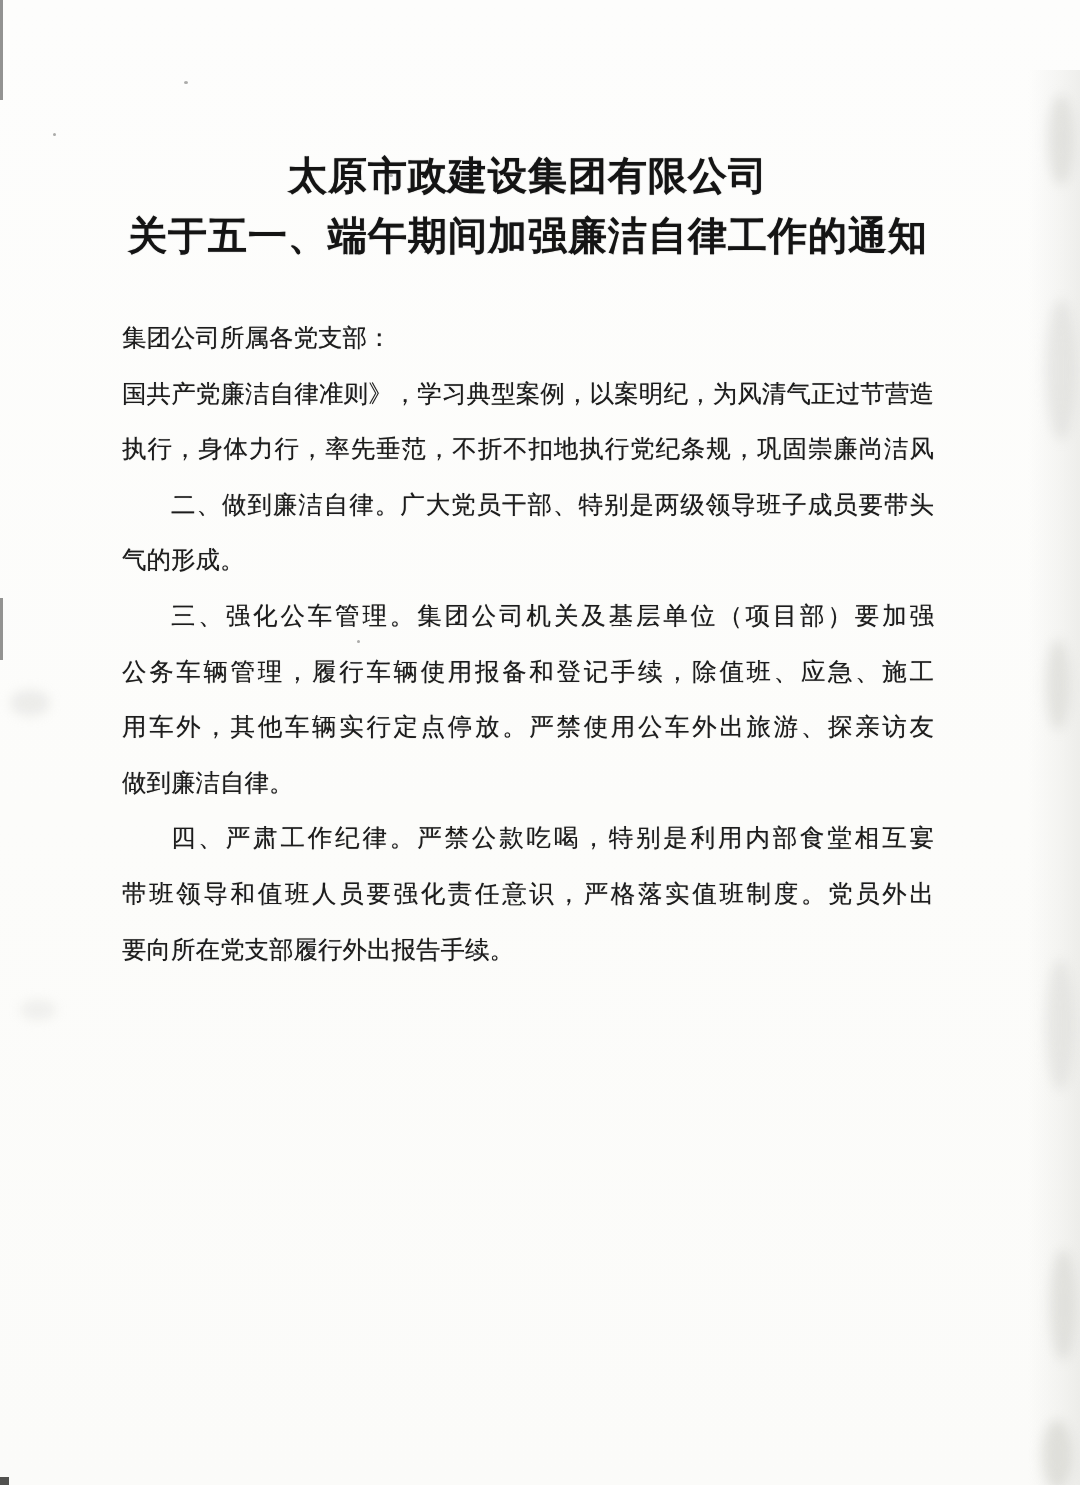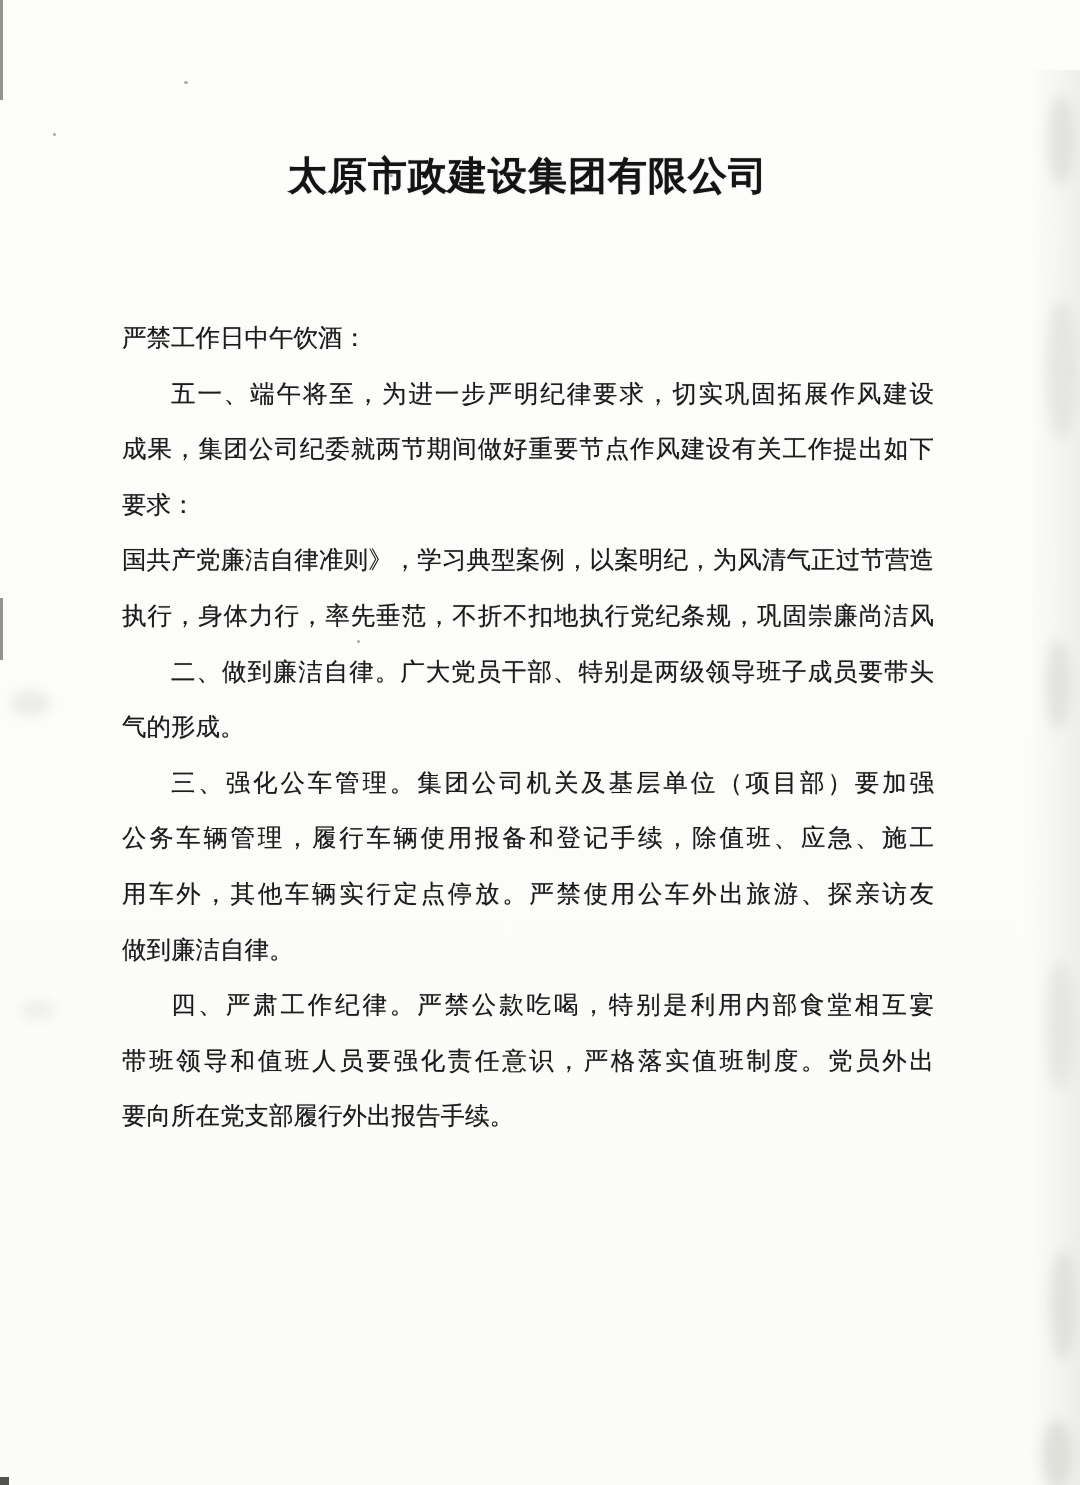--- a/index.html
+++ b/index.html
@@ -137,30 +137,26 @@
   .speck.p4 { left: 357px; top: 640px; width: 3px; height: 3px; }
 </style>
 </head>
 <body>
 
 <div class="page">
   <div class="page-content">
 
     <div class="title-block">
       <div>太原市政建设集团有限公司</div>
+      <div>关于五一、端午期间加强廉洁自律工作的通知</div>
     </div>
 
     <div class="doc-body">
-      <div class="line last">严禁工作日中午饮酒：</div>
+      <div class="line last">集团公司所属各党支部：</div>
 
-    <div class="paragraph">
-          <div class="line indent">五一、端午将至，为进一步严明纪律要求，切实巩固拓展作风建设</div>
-          <div class="line">成果，集团公司纪委就两节期间做好重要节点作风建设有关工作提出如下</div>
-          <div class="line last">要求：</div>
-        </div>
         <div class="paragraph">
           <div class="line">国共产党廉洁自律准则》，学习典型案例，以案明纪，为风清气正过节营造</div>
         </div>
         <div class="paragraph">
           <div class="line">执行，身体力行，率先垂范，不折不扣地执行党纪条规，巩固崇廉尚洁风</div>
           <div class="line indent">二、做到廉洁自律。广大党员干部、特别是两级领导班子成员要带头</div>
           <div class="line last">气的形成。</div>
         </div>
         <div class="paragraph">
           <div class="line indent">三、强化公车管理。集团公司机关及基层单位（项目部）要加强</div>

